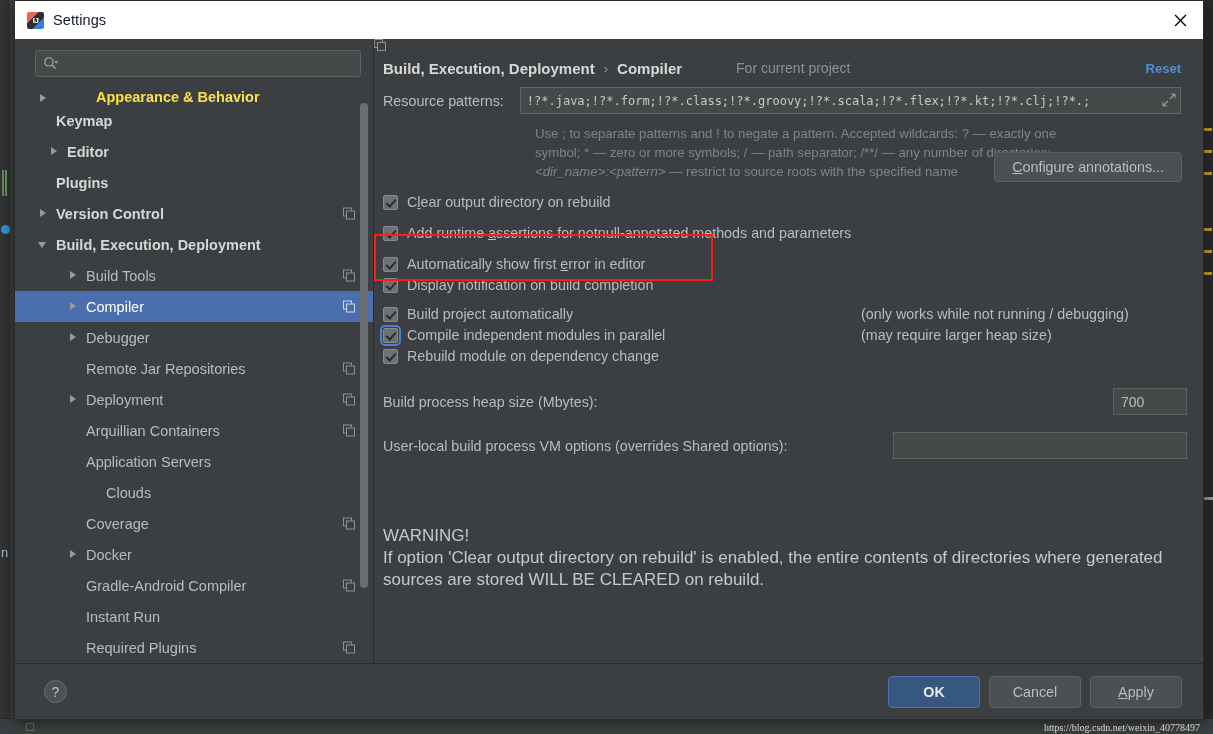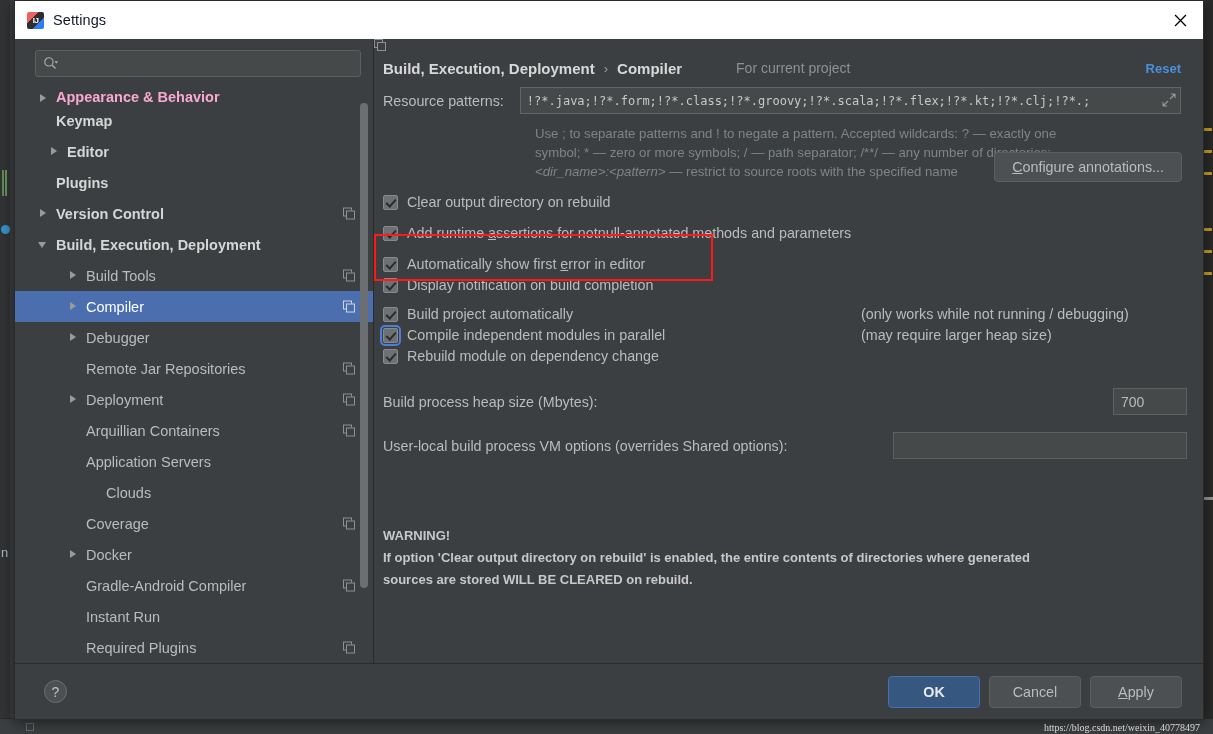--- a/index.html
+++ b/index.html
@@ -122,21 +122,21 @@
     padding-top: 0;
   }
   .tree-row {
     height: 31px; display: flex; align-items: center;
     position: relative; padding-right: 20px;
     color: #bbbbbb; font-size: 14.5px;
     white-space: nowrap; cursor: default;
   }
   .tree-row.selected { background: #4b6eaf; color: #ffffff; }
   .tree-row.bold { font-weight: bold; color: #d6d6d6; }
-  .tree-row.clipped { color: #f9a8d4; }
+  .tree-row.clipped { color: #fde047; gap: 40px; }
   .tw {
     width: 13px; height: 13px; flex: 0 0 13px;
     position: relative; margin-right: 6px;
   }
   .tw.collapsed::after {
     content: ""; position: absolute; left: 3px; top: 2px;
     border-left: 6px solid #9a9a9a;
     border-top: 4.5px solid transparent;
     border-bottom: 4.5px solid transparent;
   }
@@ -267,21 +267,21 @@
     padding: 0 7px; outline: none;
     font-family: "Liberation Sans", sans-serif;
   }
   #heap-input { width: 74px; margin-left: auto; }
   #shared-input { width: 294px; margin-left: auto; }
   #userlocal-input { width: 294px; margin-left: auto; }
   .field-block { width: 804px; }
 
   #warning {
     margin-top: 66px; color: #c8c8c8;
-    font-size: 13px; font-weight: bold; line-height: 22px;
+    font-size: 17px; font-weight: normal; line-height: 22px;
     max-width: 800px;
   }
 
   
   #footer {
     flex: 0 0 56px; height: 56px;
     border-top: 1px solid #2b2b2b;
     display: flex; align-items: center; padding: 0 21px;
     position: relative;
   }

